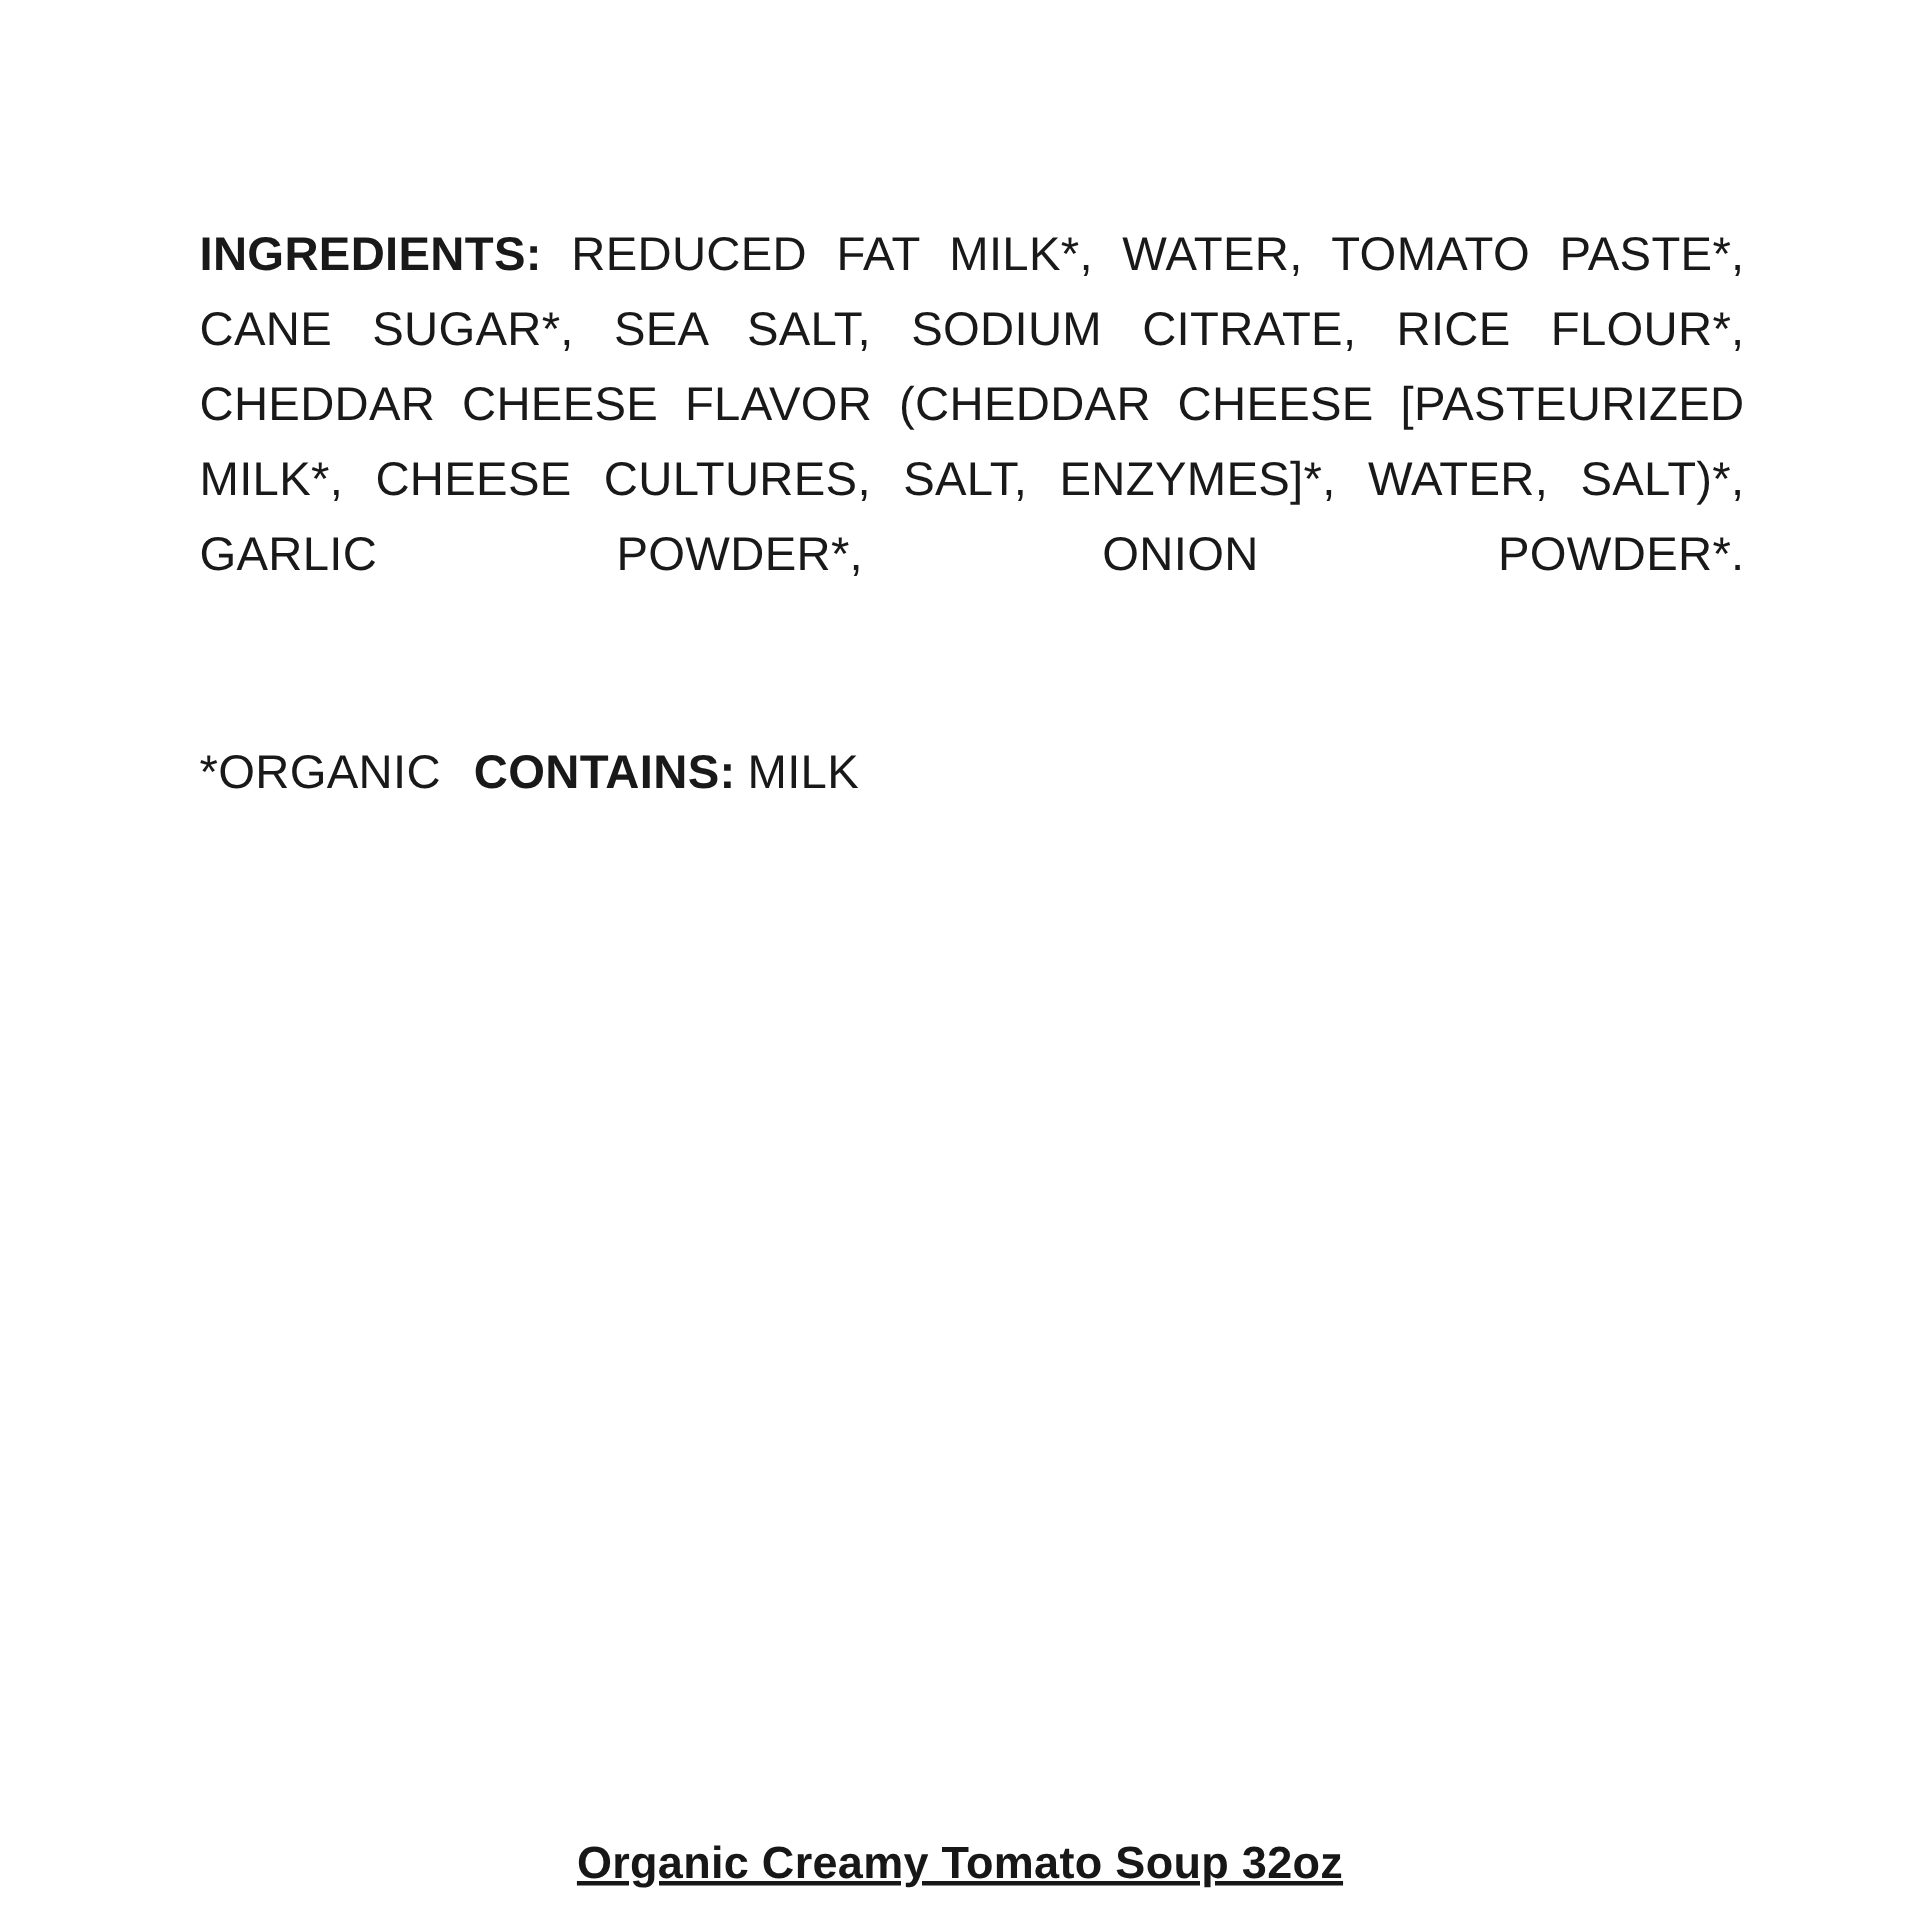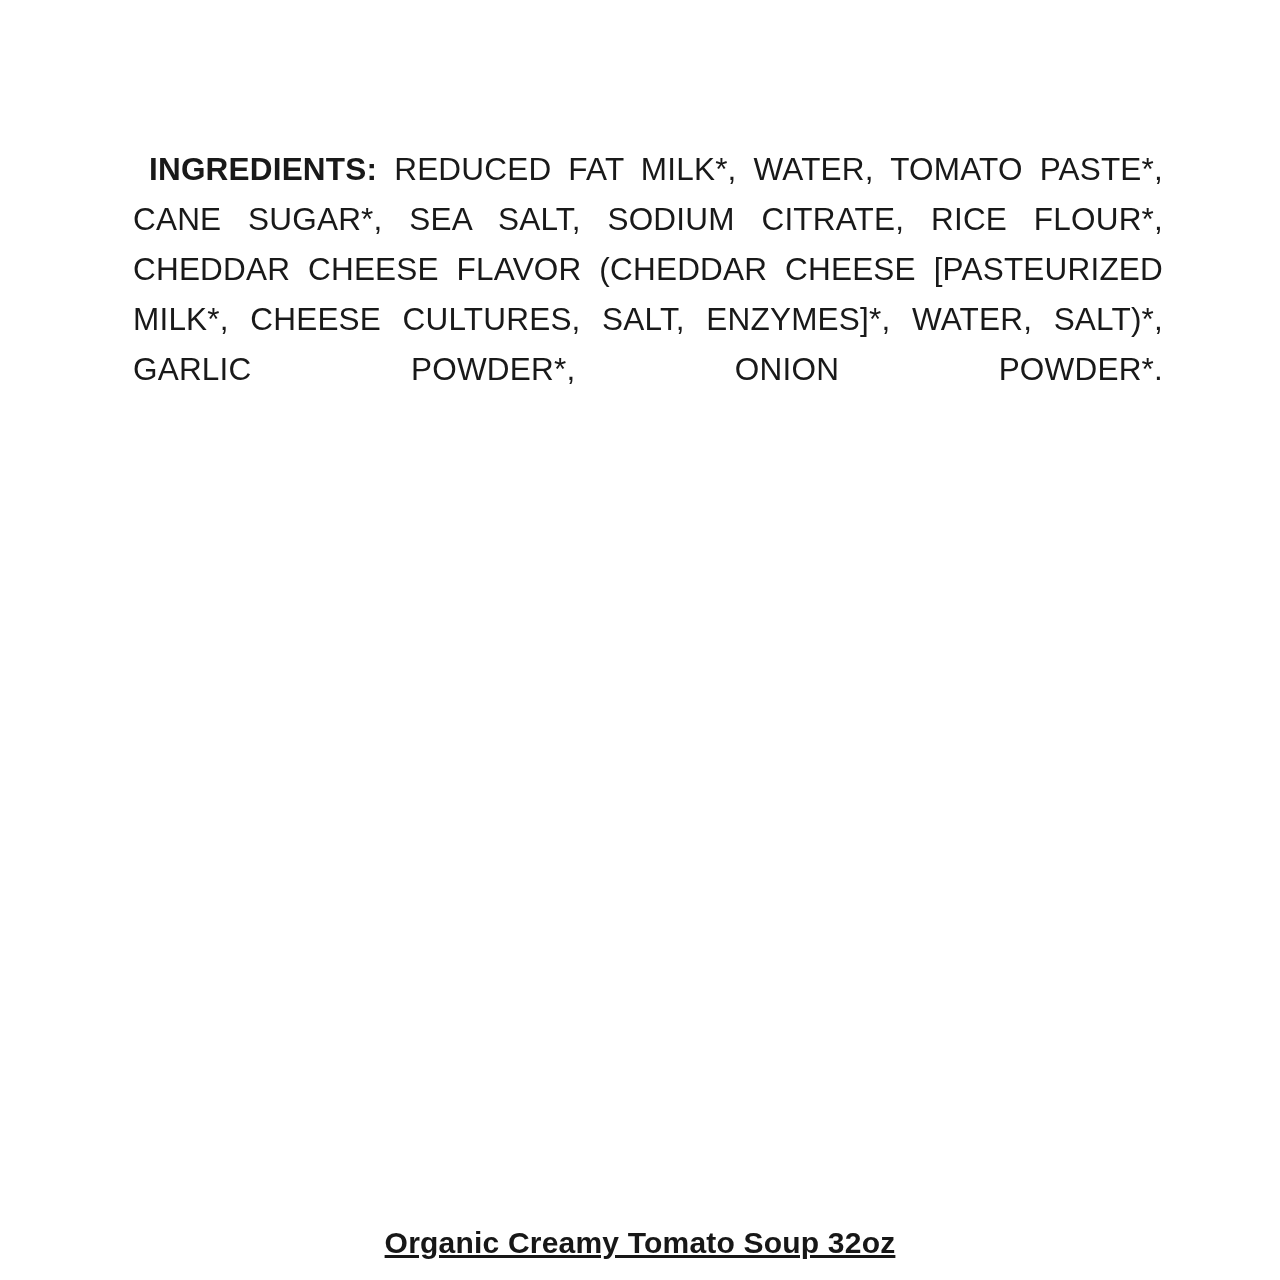--- a/index.html
+++ b/index.html
@@ -27,21 +27,20 @@
     font-size: 31.5px;
     line-height: 50px;
     letter-spacing: 0.2px;
     text-align: justify;
     text-justify: inter-word;
     color: #191919;
   }
 
   .ingredients-block .heading {
     font-weight: bold;
-    margin-left: 16px;
   }
 
   
   .ingredients-block::after {
     content: "";
     display: inline-block;
     width: 100%;
   }
 
   .allergen-block {
@@ -77,16 +76,19 @@
 </style>
 </head>
 <body>
 
 <div class="label-panel">
 
   <p class="ingredients-block">
     <span class="heading">INGREDIENTS:</span><span>&nbsp;</span><span class="body">REDUCED FAT MILK*, WATER, TOMATO PASTE*, CANE SUGAR*, SEA SALT, SODIUM CITRATE, RICE FLOUR*, CHEDDAR CHEESE FLAVOR (CHEDDAR CHEESE [PASTEURIZED MILK*, CHEESE CULTURES, SALT, ENZYMES]*, WATER, SALT)*, GARLIC POWDER*, ONION POWDER*.</span>
   </p>
 
+  <p class="allergen-block">
+    <span class="organic">*ORGANIC</span><span class="contains-heading">CONTAINS:</span><span class="contains-text">MILK</span>
+  </p>
 
 </div>
 
 <div class="footer-caption">Organic Creamy Tomato Soup 32oz</div>
 
 </body></html>

